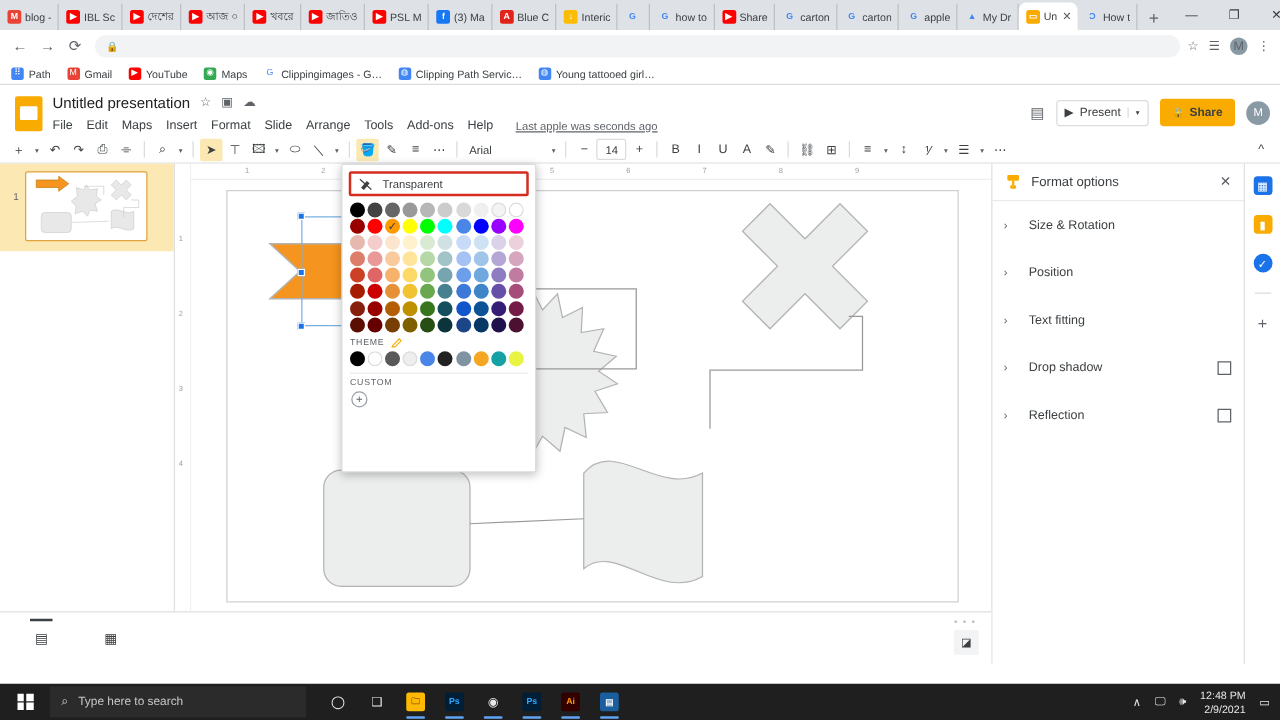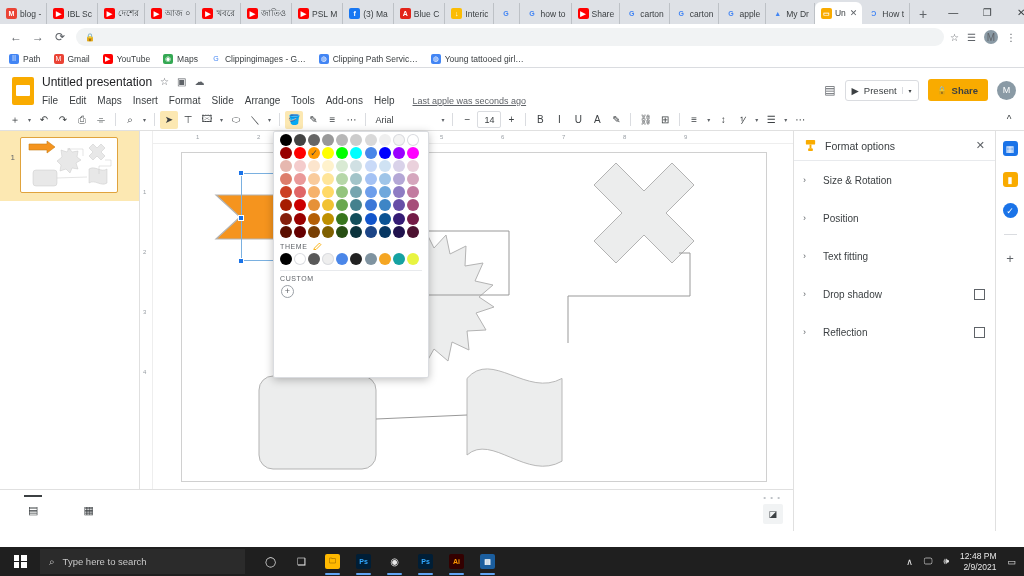--- a/index.html
+++ b/index.html
@@ -613,20 +613,27 @@
       
       <div class="sel-box">
         <div class="handle" style="left:-4px;top:-4px"></div>
         <div class="handle" style="left:-4px;top:41px"></div>
         <div class="handle" style="left:-4px;bottom:-4px"></div>
       </div>
     </div>
   </div>
 
   <div class="picker">
+    <div class="transparent-row">
+      <svg width="11" height="11" viewBox="0 0 12 12">
+        <path d="M2 9 L7 3 L9.5 5 L4.5 11 Z" fill="#3c4043"></path>
+        <line x1="1" y1="1.5" x2="11" y2="10.5" stroke="#3c4043" stroke-width="1"></line>
+      </svg>
+      <span class="tlabel2">Transparent</span>
+    </div>
     <div class="swatch-grid" id="swatch-host">
         <div class="sw" style="background: rgb(0, 0, 0);"></div>
         <div class="sw" style="background: rgb(67, 67, 67);"></div>
         <div class="sw" style="background: rgb(102, 102, 102);"></div>
         <div class="sw" style="background: rgb(153, 153, 153);"></div>
         <div class="sw" style="background: rgb(183, 183, 183);"></div>
         <div class="sw" style="background: rgb(204, 204, 204);"></div>
         <div class="sw" style="background: rgb(217, 217, 217);"></div>
         <div class="sw" style="background: rgb(239, 239, 239);"></div>
         <div class="sw bordered" style="background: rgb(243, 243, 243);"></div>

